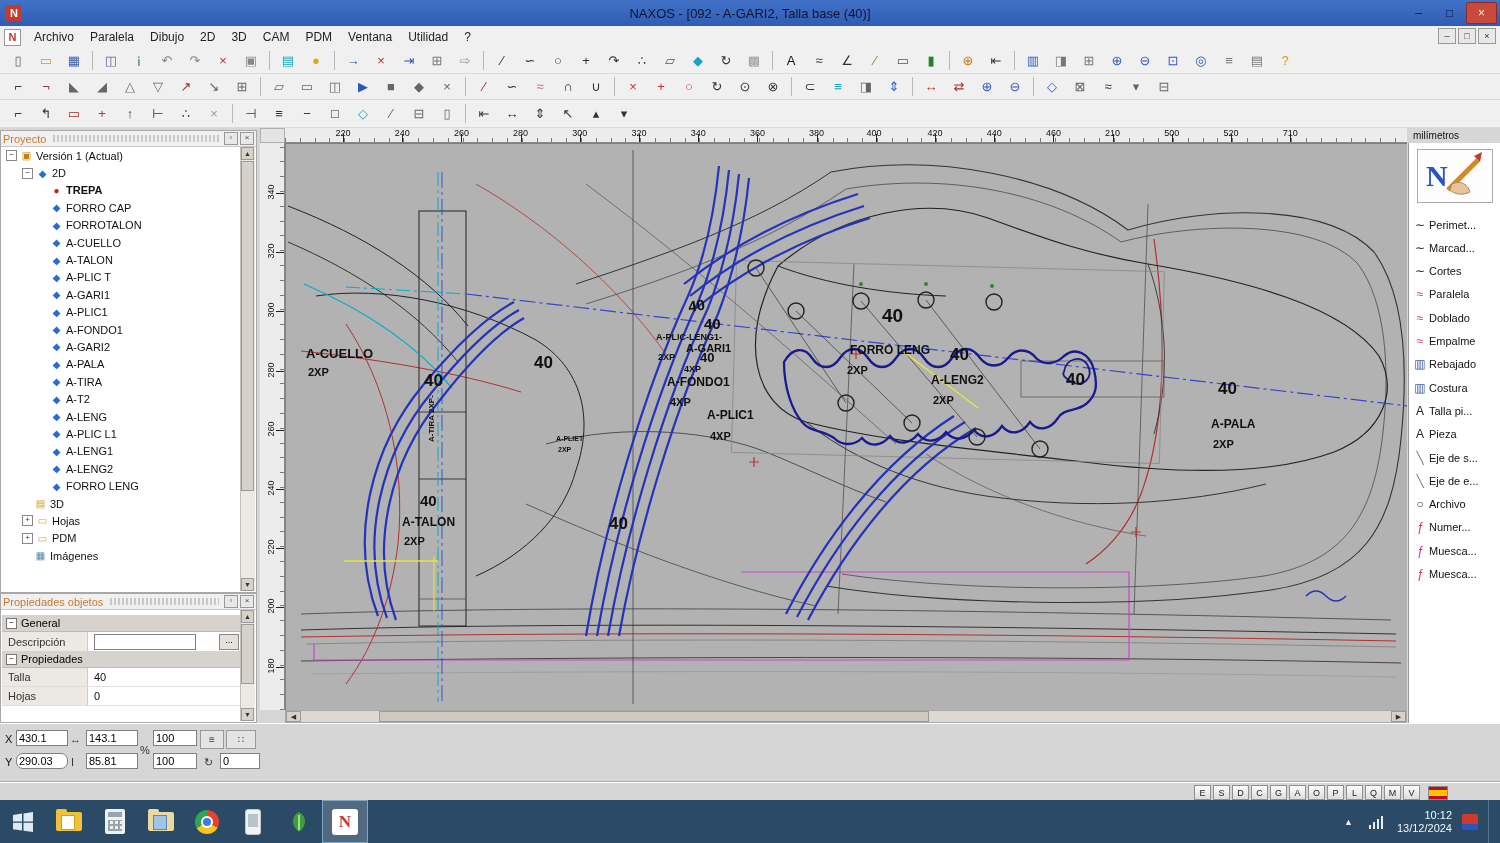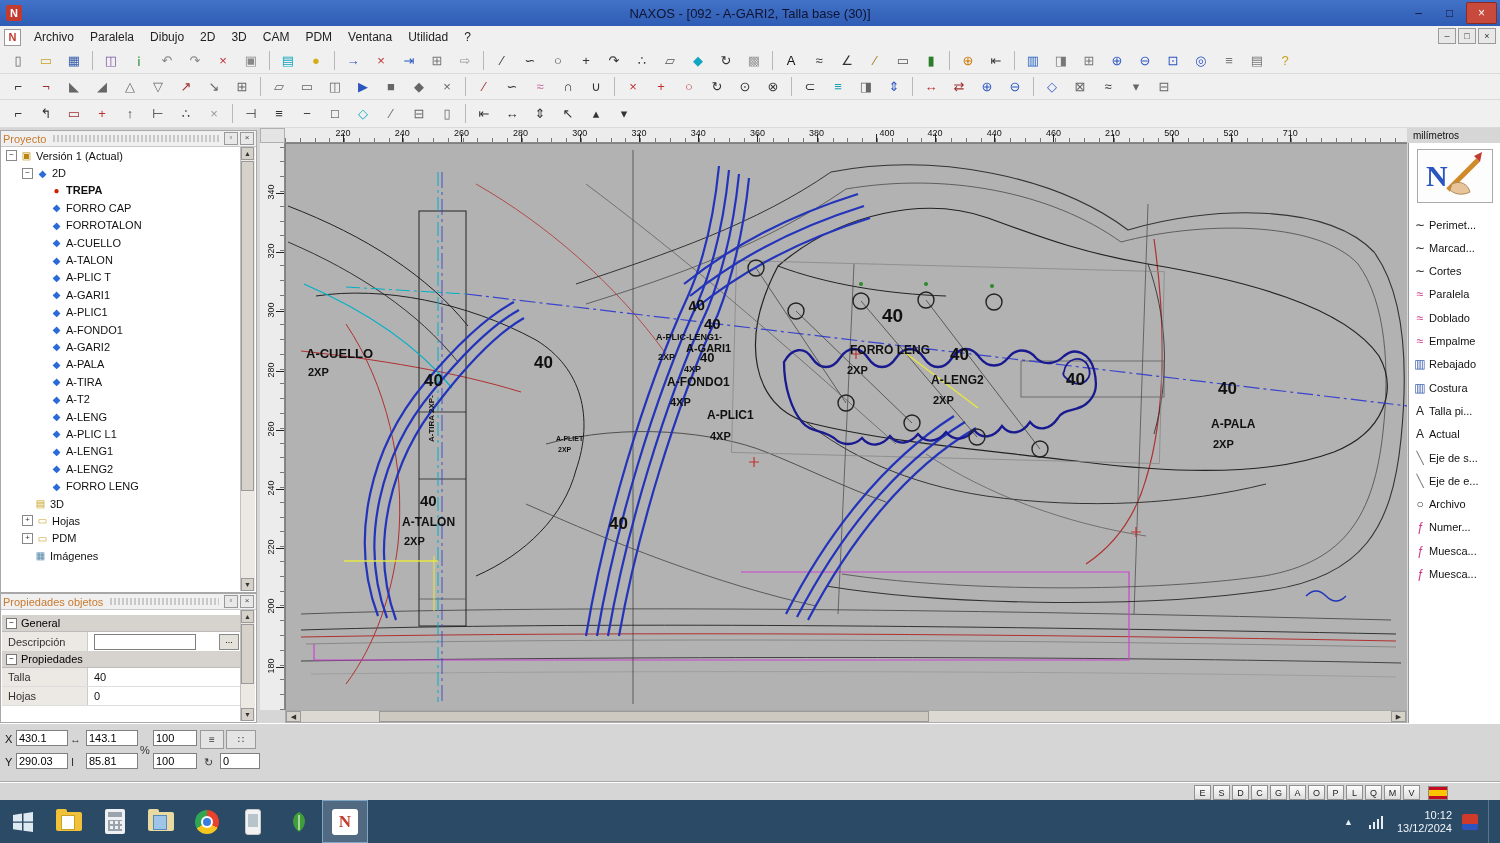--- a/index.html
+++ b/index.html
@@ -136,21 +136,21 @@
   .naxosic{width:26px;height:26px;background:#fff;border-radius:3px;display:flex;align-items:center;justify-content:center;
     color:#c23b2e;font-weight:bold;font-size:17px;font-family:"Liberation Serif",serif;}
 </style>
 </head>
 <body>
 
 <div class="app">
 
   <div class="titlebar">
     <div class="appicon">N</div>
-    <div class="title">NAXOS - [092 - A-GARI2, Talla base (30)]</div>
+    <div class="title">NAXOS - [092 - A-GARI2, Talla base (40)]</div>
     <div class="winbtns">
       <div class="winbtn">–</div>
       <div class="winbtn">□</div>
       <div class="winbtn close">×</div>
     </div>
   </div>
 
   <div class="menubar">
     <div class="nicon">N</div>
     <div id="menuItems" style="display:flex;">
@@ -487,21 +487,21 @@
       <span class="hlabel" style="left: 294.8px;">300</span>
       <span class="htick" style="left: 294.8px;"></span>
       <span class="hlabel" style="left: 354px;">320</span>
       <span class="htick" style="left: 354px;"></span>
       <span class="hlabel" style="left: 413.2px;">340</span>
       <span class="htick" style="left: 413.2px;"></span>
       <span class="hlabel" style="left: 472.4px;">360</span>
       <span class="htick" style="left: 472.4px;"></span>
       <span class="hlabel" style="left: 531.6px;">380</span>
       <span class="htick" style="left: 531.6px;"></span>
-      <span class="hlabel" style="left: 602px;">400</span>
+      <span class="hlabel" style="left: 589px;">400</span>
       <span class="htick" style="left: 590.8px;"></span>
       <span class="hlabel" style="left: 650px;">420</span>
       <span class="htick" style="left: 650px;"></span>
       <span class="hlabel" style="left: 709.2px;">440</span>
       <span class="htick" style="left: 709.2px;"></span>
       <span class="hlabel" style="left: 768.4px;">460</span>
       <span class="htick" style="left: 768.4px;"></span>
       <span class="hlabel" style="left: 827.6px;">210</span>
       <span class="htick" style="left: 827.6px;"></span>
       <span class="hlabel" style="left: 886.8px;">500</span>
@@ -710,21 +710,21 @@
         <div class="tool-item" style="top: 233.1px;">
           <span class="tool-icon" style="color: rgb(58, 95, 174);">▥</span>
           <span>Costura</span>
         </div>
         <div class="tool-item" style="top: 256.4px;">
           <span class="tool-icon" style="color: rgb(34, 34, 34);">A</span>
           <span>Talla pi...</span>
         </div>
         <div class="tool-item" style="top: 279.7px;">
           <span class="tool-icon" style="color: rgb(34, 34, 34);">A</span>
-          <span>Actual</span>
+          <span>Pieza</span>
         </div>
         <div class="tool-item" style="top: 303px;">
           <span class="tool-icon" style="color: rgb(119, 119, 119);">╲</span>
           <span>Eje de s...</span>
         </div>
         <div class="tool-item" style="top: 326.3px;">
           <span class="tool-icon" style="color: rgb(119, 119, 119);">╲</span>
           <span>Eje de e...</span>
         </div>
         <div class="tool-item" style="top: 349.6px;">
@@ -749,21 +749,21 @@
   <div class="statusarea">
     <span class="coord-label" style="left:5px;top:9px;">X</span>
     <input class="coord-input" style="left: 16px; top: 6px; width: 46px;" value="430.1">
     <span class="sb-ic sb-icon" style="left:70px;top:9px;">↔</span>
     <input class="coord-input" style="left: 86px; top: 6px; width: 46px;" value="143.1">
     <span class="sb-icon" style="left:140px;top:20px;">%</span>
     <input class="coord-input" style="left: 153px; top: 6px; width: 38px;" value="100">
     <div class="sb-btn" style="left:200px;top:6px;">≡</div>
     <div class="sb-btn" style="left:226px;top:6px;width:28px;">∷</div>
     <span class="coord-label" style="left:5px;top:32px;">Y</span>
-    <input class="coord-input" style="left: 16px; top: 29px; width: 46px;" value="290.03">
+    <input class="coord-input" style="left: 16px; top: 29px; width: 46px; border-radius: 7px;" value="290.03">
     <span class="sb-icon" style="left:71px;top:32px;">I</span>
     <input class="coord-input" style="left: 86px; top: 29px; width: 46px;" value="85.81">
     <input class="coord-input" style="left: 153px; top: 29px; width: 38px;" value="100">
     <span class="sb-icon" style="left:204px;top:32px;">↻</span>
     <input class="coord-input" style="left: 220px; top: 29px; width: 34px;" value="0">
     <div class="strip-divider"></div>
     <div class="letters">
       <span id="letterKeys" style="display:flex;">
           <span class="letterkey">E</span>
           <span class="letterkey">S</span>

